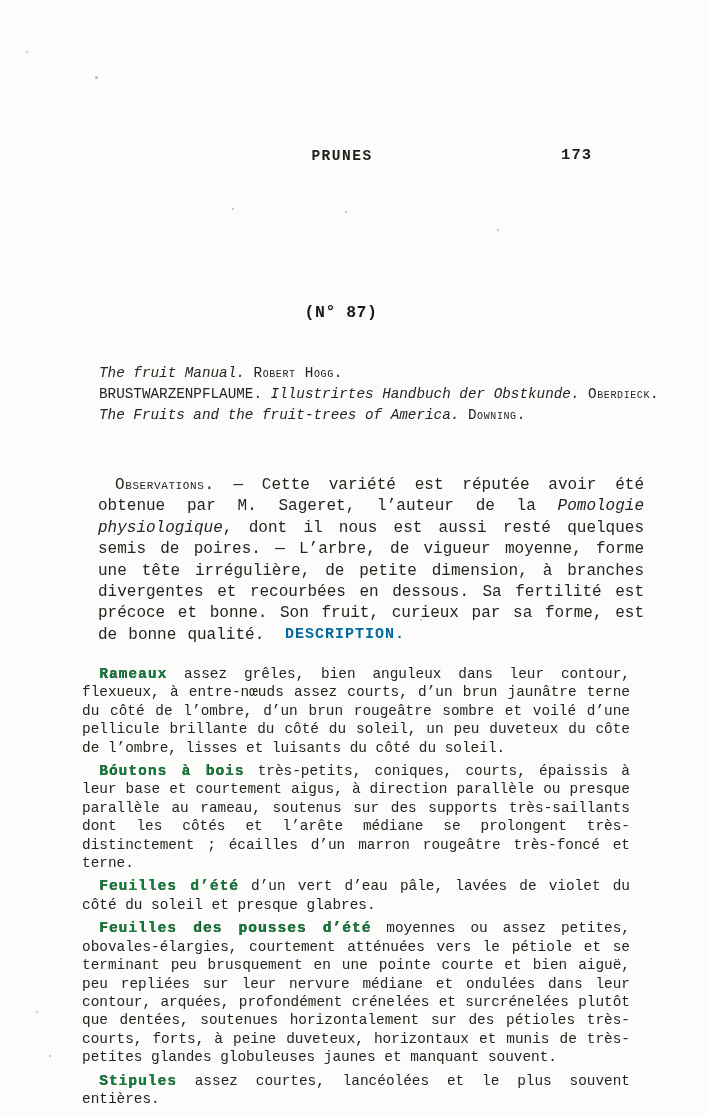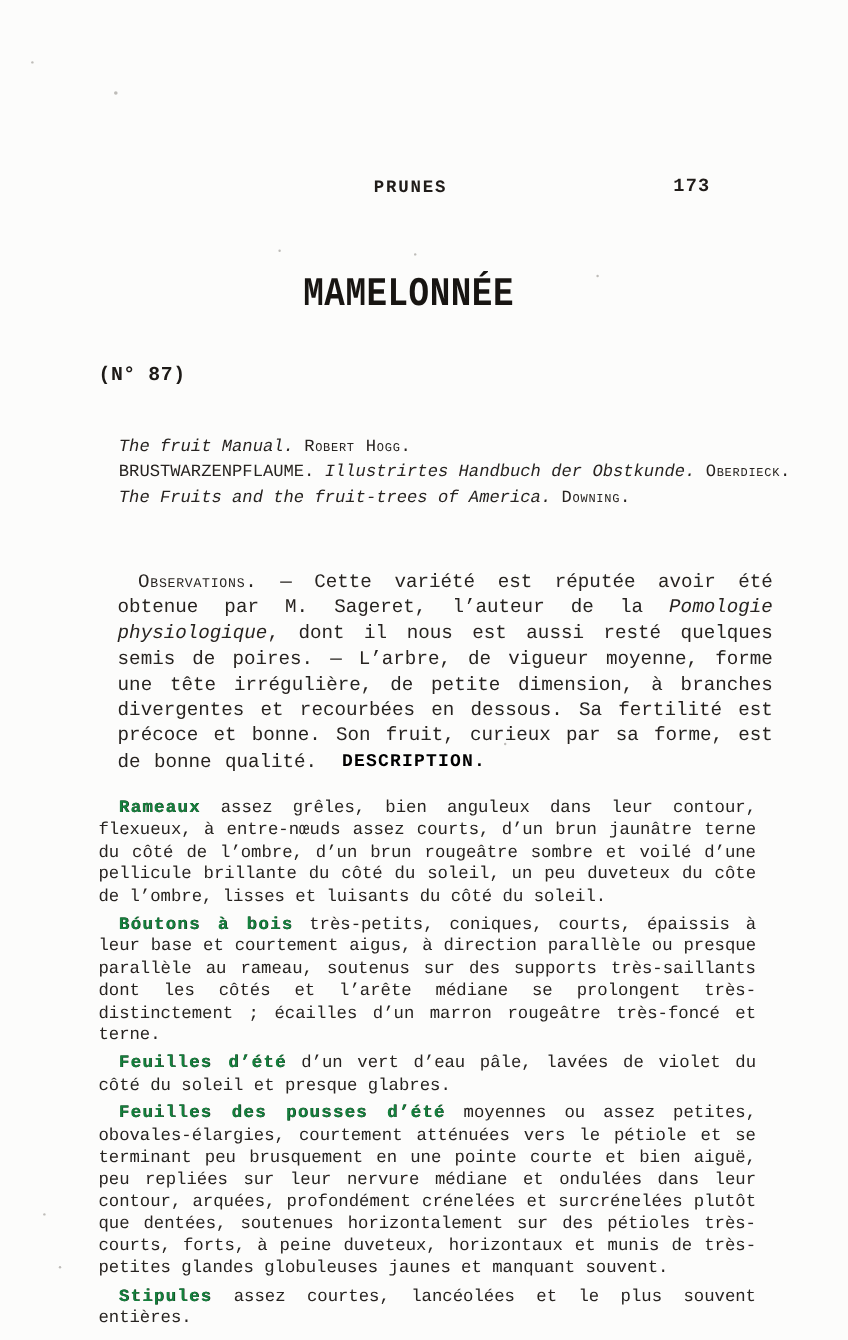--- a/index.html
+++ b/index.html
@@ -57,20 +57,21 @@
     letter-spacing: 0.5px;
     transform: scaleX(0.84);
     transform-origin: center;
     color: #181512;
   }
   .variety-number {
     position: absolute;
     top: 303px;
     left: 82px;
     width: 518px;
+    text-align: center;
     font-size: 16.5px;
     font-weight: 700;
     letter-spacing: 0.5px;
     color: #1d1a17;
   }
 
   
   .references {
     position: absolute;
     top: 363px;
@@ -99,21 +100,21 @@
   .desc-heading {
     position: absolute;
     top: 626px;
     left: 82px;
     width: 526px;
     margin: 0;
     text-align: center;
     font-size: 15px;
     font-weight: 700;
     letter-spacing: 1px;
-    color: #000000;
+    color: #0369a1;
   }
   .desc-body {
     position: absolute;
     top: 665px;
     left: 82px;
     width: 548px;
     font-size: 14.4px;
     line-height: 18.4px;
     text-align: justify;
   }
@@ -145,23 +146,20 @@
 </head>
 <body>
 
 <div class="page">
 
   <div class="running-title-wrap">
     <span class="running-title">PRUNES</span>
   </div>
   <span class="page-number">173</span>
 
-  <h1 class="variety-title">
-    <span>MAMELONNÉE</span>
-  </h1>
   <div class="variety-number">(N° 87)</div>
 
   <div class="references">
     <div class="ref-line"><span class="run-i">The fruit Manual.</span><span> </span><span class="run-sc">Robert Hogg.</span></div>
     <div class="ref-line"><span>BRUSTWARZENPFLAUME. </span><span class="run-i">Illustrirtes Handbuch der Obstkunde.</span><span> </span><span class="run-sc">Oberdieck.</span></div>
     <div class="ref-line"><span class="run-i">The Fruits and the fruit-trees of America.</span><span> </span><span class="run-sc">Downing.</span></div>
   </div>
 
   <p class="observations"><span class="run-sc">Observations.</span><span> — Cette variété est réputée avoir été obtenue par M. Sageret, l’auteur de la </span><span class="run-i">Pomologie physiologique</span><span>, dont il nous est aussi resté quelques semis de poires. — L’arbre, de vigueur moyenne, forme une tête irrégulière, de petite dimension, à branches divergentes et recourbées en dessous. Sa fertilité est précoce et bonne. Son fruit, curieux par sa forme, est de bonne qualité.</span></p>
 

